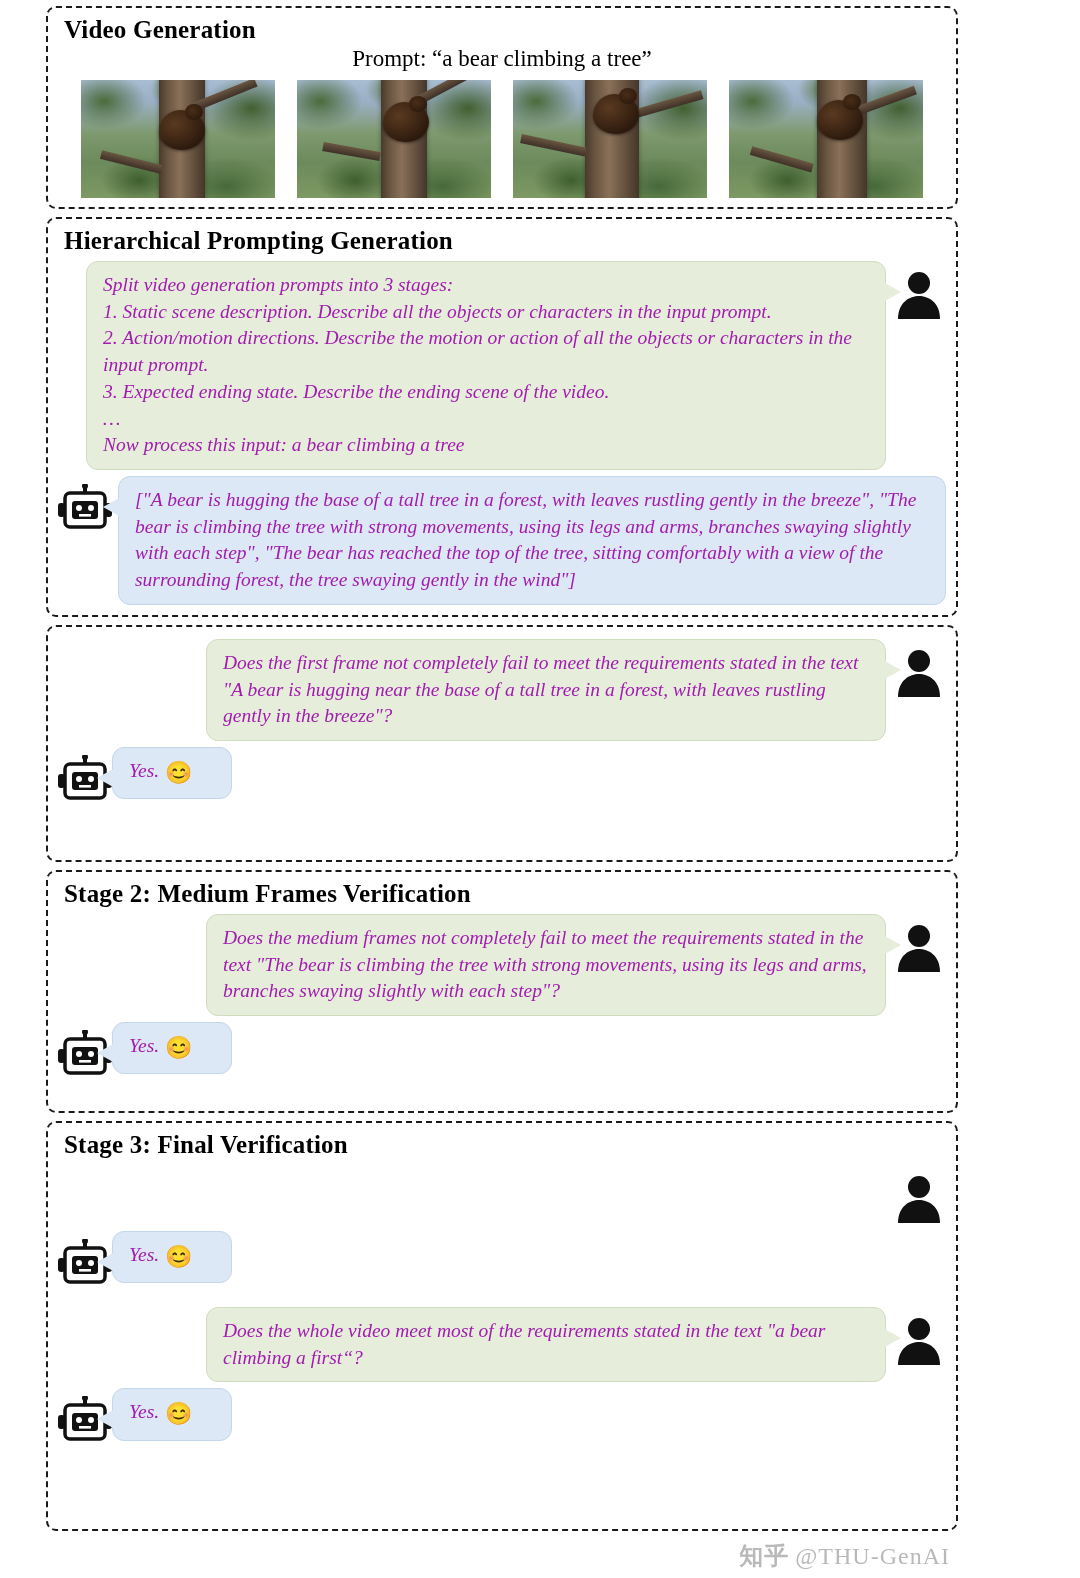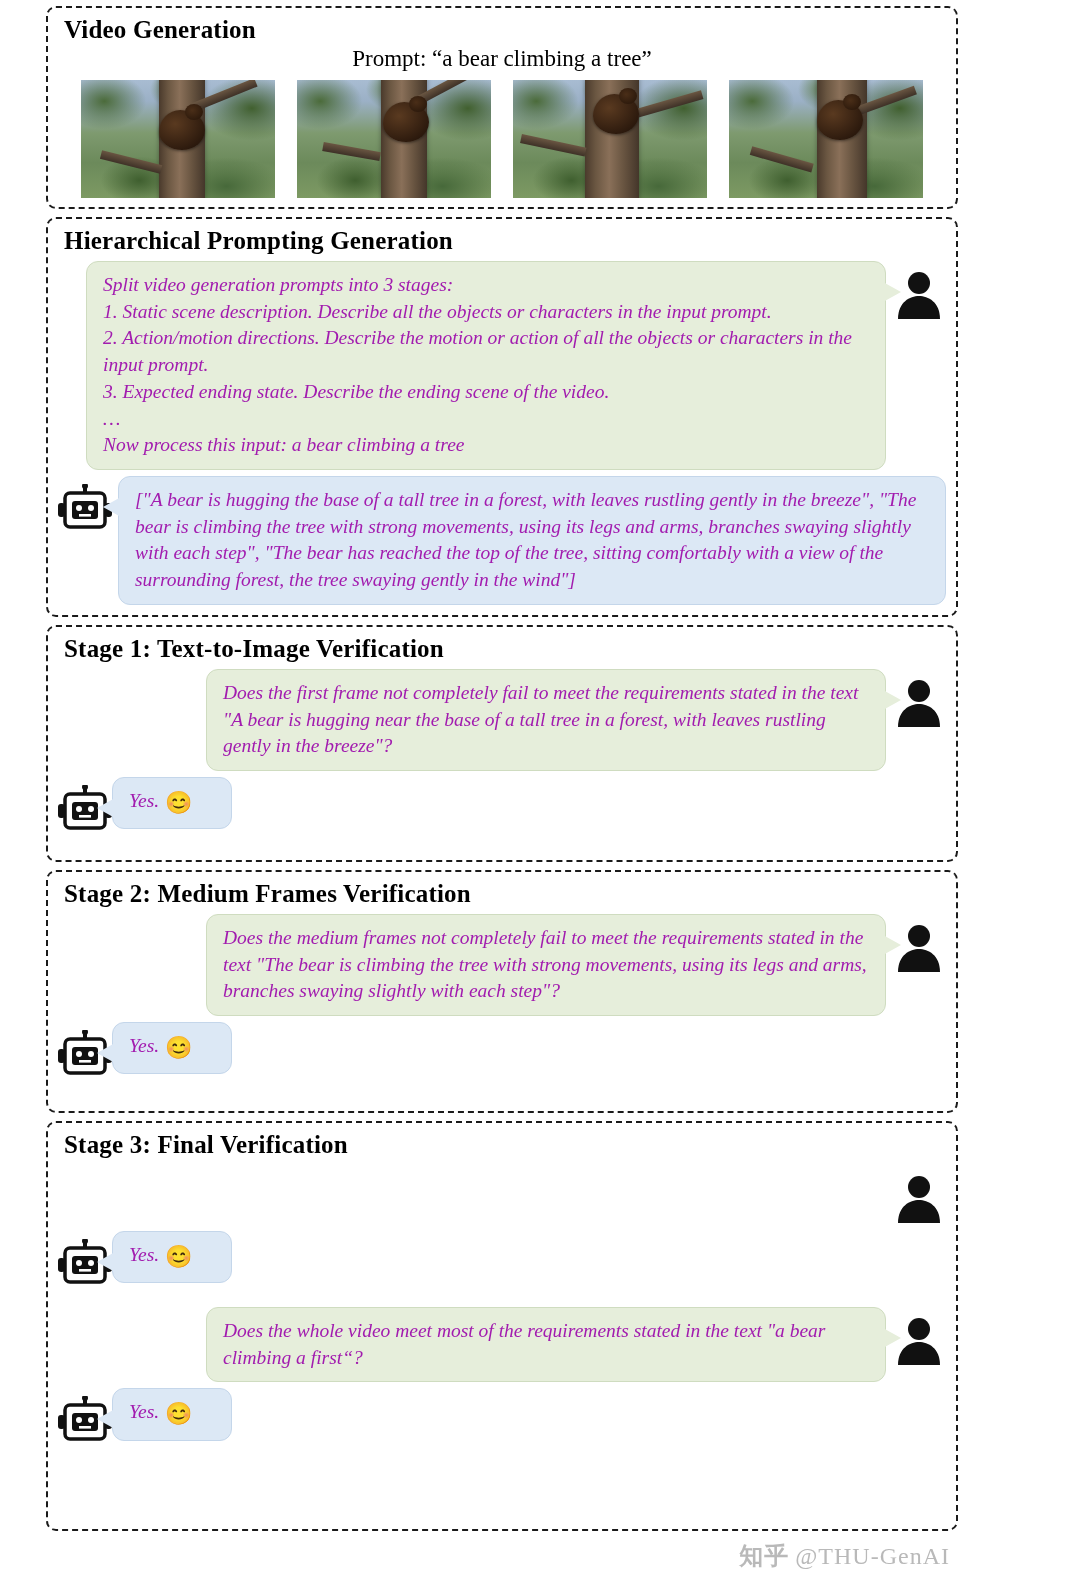--- a/index.html
+++ b/index.html
@@ -288,21 +288,20 @@
           <circle cx="27" cy="2" r="3" fill="#111"></circle>
           <rect x="0" y="19" width="7" height="14" rx="3" fill="#111"></rect>
           <rect x="47" y="19" width="7" height="14" rx="3" fill="#111"></rect>
         </svg>
       </div>
       <div class="bubble bot">["A bear is hugging the base of a tall tree in a forest, with leaves rustling gently in the breeze", "The bear is climbing the tree with strong movements, using its legs and arms, branches swaying slightly with each step", "The bear has reached the top of the tree, sitting comfortably with a view of the surrounding forest, the tree swaying gently in the wind"]</div>
     </div>
   </div>
 
   <div class="panel stage1-panel">
-    <div class="panel-title">Stage 1: Text-to-Image Verification</div>
 
     <div class="chat-row right">
       <div class="bubble user">Does the first frame not completely fail to meet the requirements stated in the text "A bear is hugging near the base of a tall tree in a forest, with leaves rustling gently in the breeze"?</div>
       <div class="avatar">
         <svg width="50" height="52" viewBox="0 0 50 52" aria-hidden="true">
           <circle cx="25" cy="14" r="11" fill="#111"></circle>
           <path d="M4 50 C4 33 16 27 25 27 C34 27 46 33 46 50 Z" fill="#111"></path>
         </svg>
       </div>
     </div>

